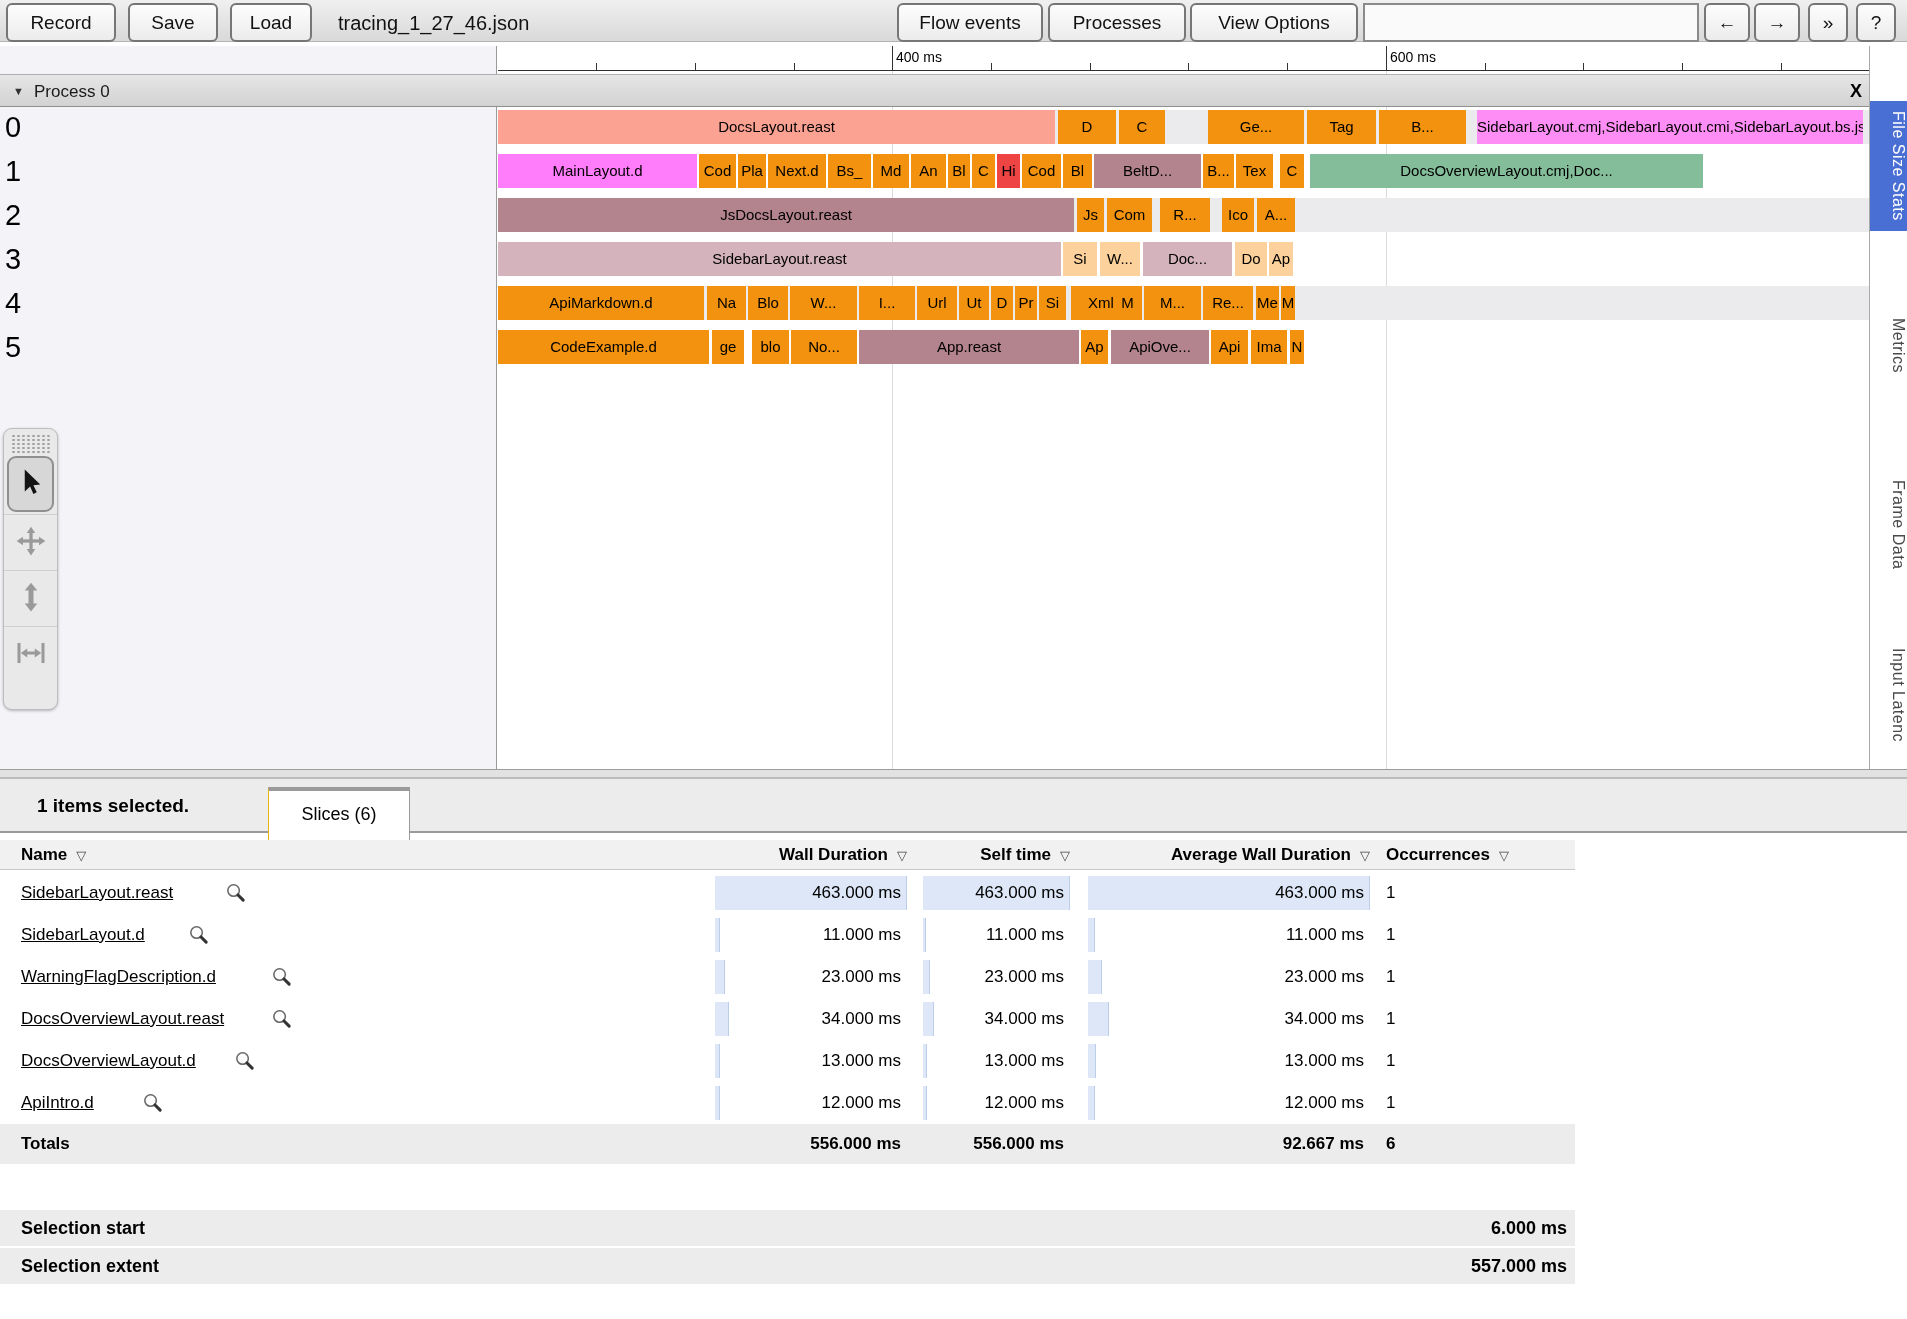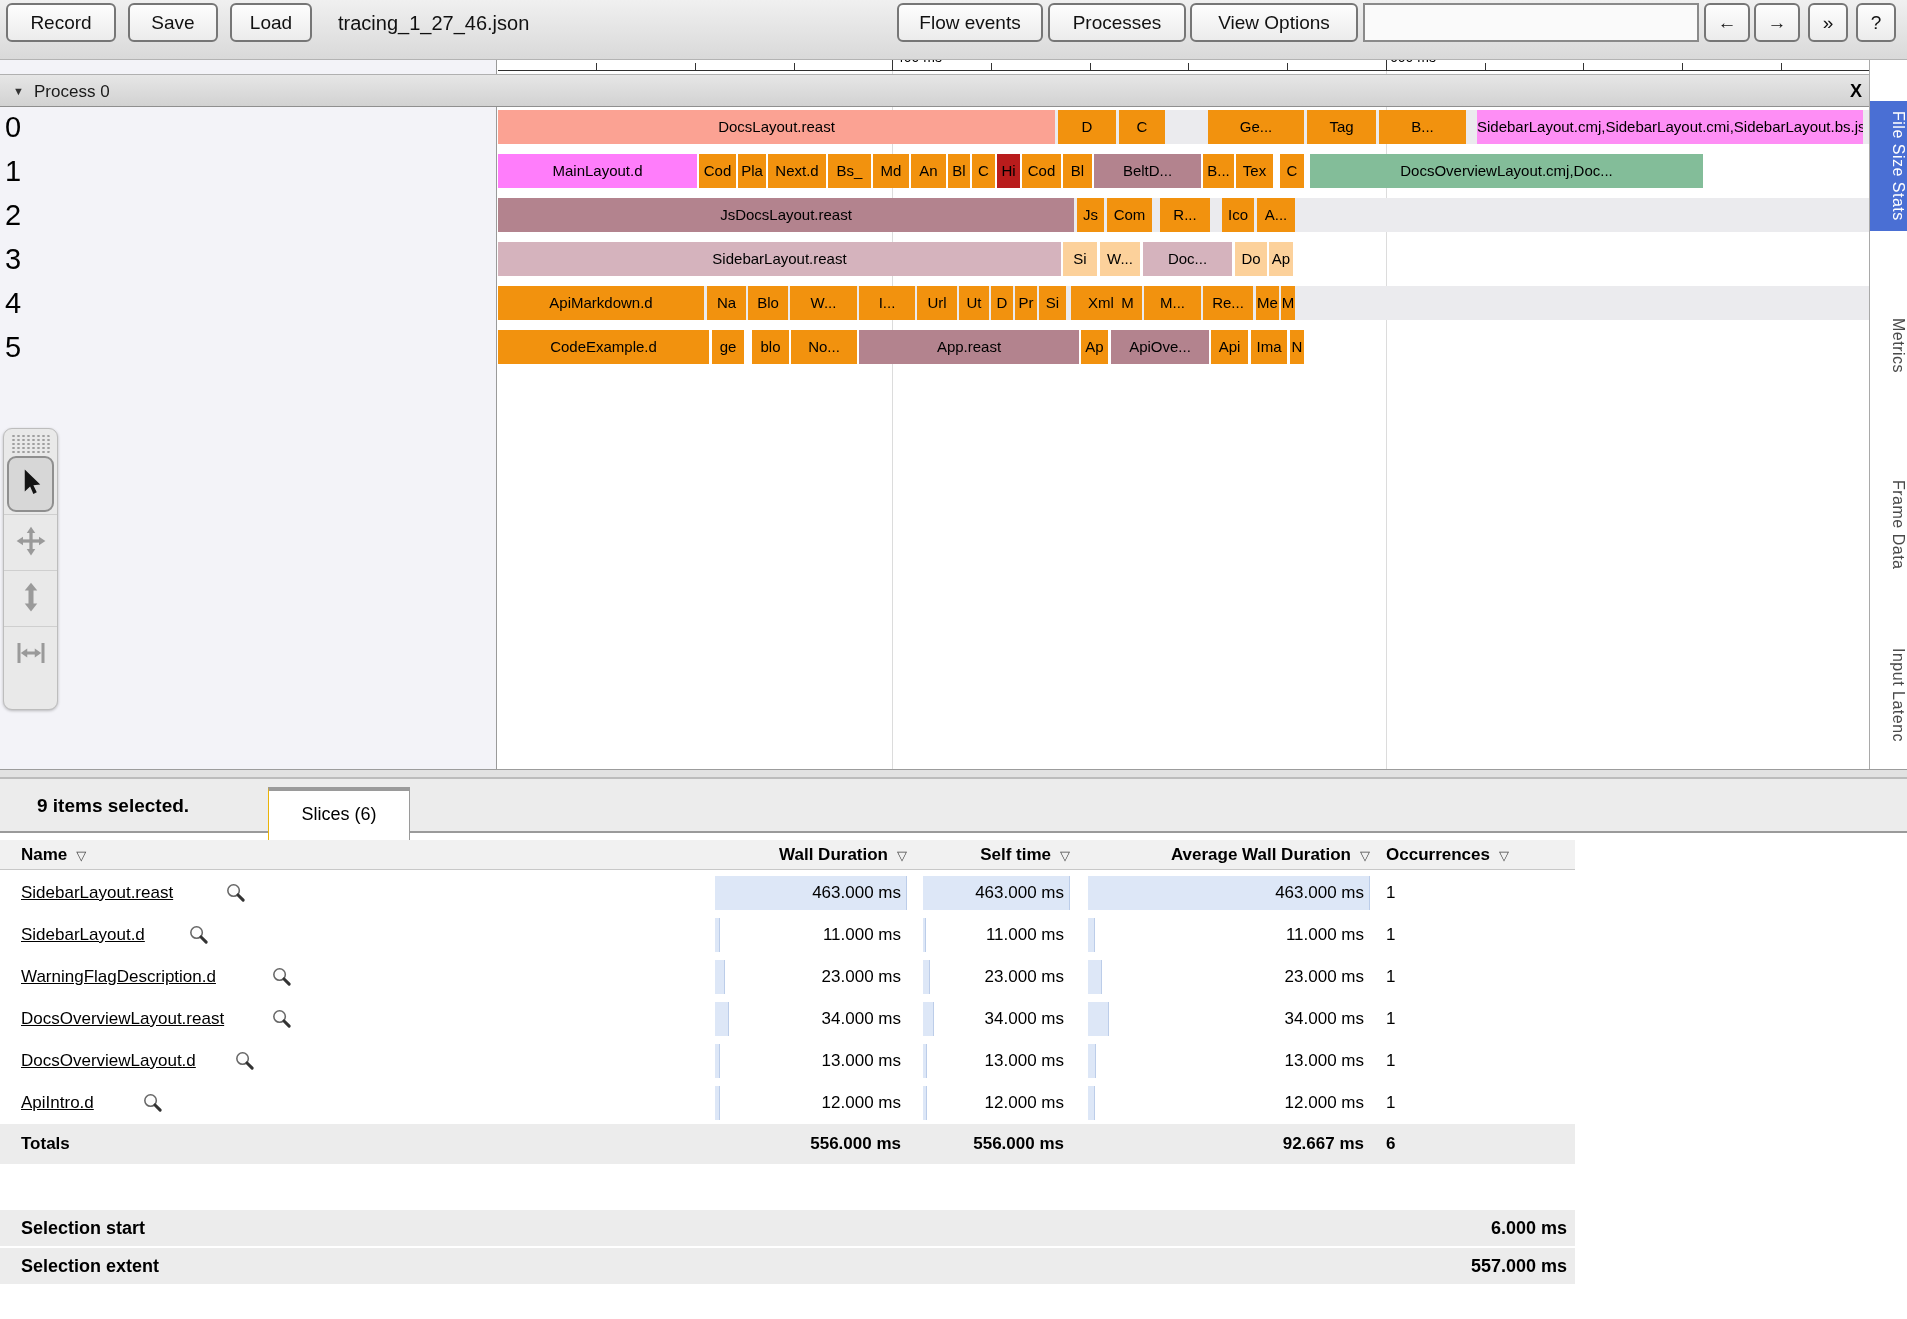--- a/index.html
+++ b/index.html
@@ -1,21 +1,21 @@
 <!DOCTYPE html>
 <html><head>
 <meta charset="utf-8">
 <style>
   * { margin:0; padding:0; box-sizing:border-box; }
   html,body { background:#fff; }
   #app { position:relative; width:1907px; height:1319px; overflow:hidden;
          font-family:"Liberation Sans", sans-serif; color:#000; background:#fff; }
 
   
-  .toolbar { position:absolute; left:0; top:0; width:1907px; height:60px;
+  .toolbar { position:absolute; left:0; top:0; width:1907px; height:42px;
              background:linear-gradient(#f0f0f0,#d9d9d9); border-bottom:1px solid #b3b3b3; z-index:30;padding-left:36px; }
   .tbtn { position:absolute; top:3px; height:39px; background:linear-gradient(#fdfdfd,#ececec);
           border:2px solid #767676; border-radius:6px; font-size:19px; color:#111;
           display:flex; align-items:center; justify-content:center; cursor:default; }
   .filename { position:absolute; left:338px; top:0; height:46px; line-height:46px; font-size:20px; color:#111; }
   .search { position:absolute; left:1363px; top:3px; width:336px; height:39px;
             border:2px solid #8a8a8a; background:#fafafa; font-size:18px; padding:0 8px;
             font-family:"Liberation Sans", sans-serif; }
 
   
@@ -151,21 +151,21 @@
       <div class="row-index" style="top: 153px;">1</div>
       <div class="slice" title="MainLayout.d" style="left: 498px; width: 199px; top: 154px; background: rgb(255, 125, 251);">MainLayout.d</div>
       <div class="slice" title="Cod" style="left: 699px; width: 37px; top: 154px; background: rgb(242, 146, 14);">Cod</div>
       <div class="slice" title="Pla" style="left: 738px; width: 28px; top: 154px; background: rgb(242, 146, 14);">Pla</div>
       <div class="slice" title="Next.d" style="left: 768px; width: 58px; top: 154px; background: rgb(242, 146, 14);">Next.d</div>
       <div class="slice" title="Bs_" style="left: 828px; width: 43px; top: 154px; background: rgb(242, 146, 14);">Bs_</div>
       <div class="slice" title="Md" style="left: 873px; width: 36px; top: 154px; background: rgb(242, 146, 14);">Md</div>
       <div class="slice" title="An" style="left: 911px; width: 35px; top: 154px; background: rgb(242, 146, 14);">An</div>
       <div class="slice" title="Bl" style="left: 948px; width: 22px; top: 154px; background: rgb(242, 146, 14);">Bl</div>
       <div class="slice" title="C" style="left: 972px; width: 23px; top: 154px; background: rgb(242, 146, 14);">C</div>
-      <div class="slice" title="Hi" style="left: 997px; width: 23px; top: 154px; background: #b91c1c;">Hi</div>
+      <div class="slice" title="Hi" style="left: 997px; width: 23px; top: 154px; background: #ef4444;">Hi</div>
       <div class="slice" title="Cod" style="left: 1022px; width: 39px; top: 154px; background: rgb(242, 146, 14);">Cod</div>
       <div class="slice" title="Bl" style="left: 1063px; width: 29px; top: 154px; background: rgb(242, 146, 14);">Bl</div>
       <div class="slice" title="BeltD..." style="left: 1094px; width: 107px; top: 154px; background: rgb(179, 131, 142);">BeltD...</div>
       <div class="slice" title="B..." style="left: 1203px; width: 31px; top: 154px; background: rgb(242, 146, 14);">B...</div>
       <div class="slice" title="Tex" style="left: 1236px; width: 37px; top: 154px; background: rgb(242, 146, 14);">Tex</div>
       <div class="slice" title="C" style="left: 1280px; width: 24px; top: 154px; background: rgb(242, 146, 14);">C</div>
       <div class="slice" title="DocsOverviewLayout.cmj,Doc..." style="left: 1310px; width: 393px; top: 154px; background: rgb(131, 189, 153);">DocsOverviewLayout.cmj,Doc...</div>
       <div class="stripe" style="top: 198px;"></div>
       <div class="row-index" style="top: 197px;">2</div>
       <div class="slice" title="JsDocsLayout.reast" style="left: 498px; width: 576px; top: 198px; background: rgb(179, 131, 142);">JsDocsLayout.reast</div>
@@ -286,21 +286,21 @@
       <div class="side-item active" style="top: 55px;">File Size Stats</div>
       <div class="side-item" style="top: 262px;">Metrics</div>
       <div class="side-item" style="top: 424px;">Frame Data</div>
       <div class="side-item" style="top: 592px;">Input Latenc</div>
     </div>
 
   <div class="splitter"></div>
 
   <div class="bottom">
     <div class="strip">
-      <span class="sel-count">9 items selected.</span>
+      <span class="sel-count">1 items selected.</span>
     </div>
     <div class="tab">Slices (6)</div>
 
     <div class="thead" id="thead">
         <div class="hcell c0"><span>Name</span><span class="sort">▽</span></div>
         <div class="hcell c1"><span>Wall Duration</span><span class="sort">▽</span></div>
         <div class="hcell c2"><span>Self time</span><span class="sort">▽</span></div>
         <div class="hcell c3"><span>Average Wall Duration</span><span class="sort">▽</span></div>
         <div class="hcell c4"><span>Occurrences</span><span class="sort">▽</span></div>
       </div>

